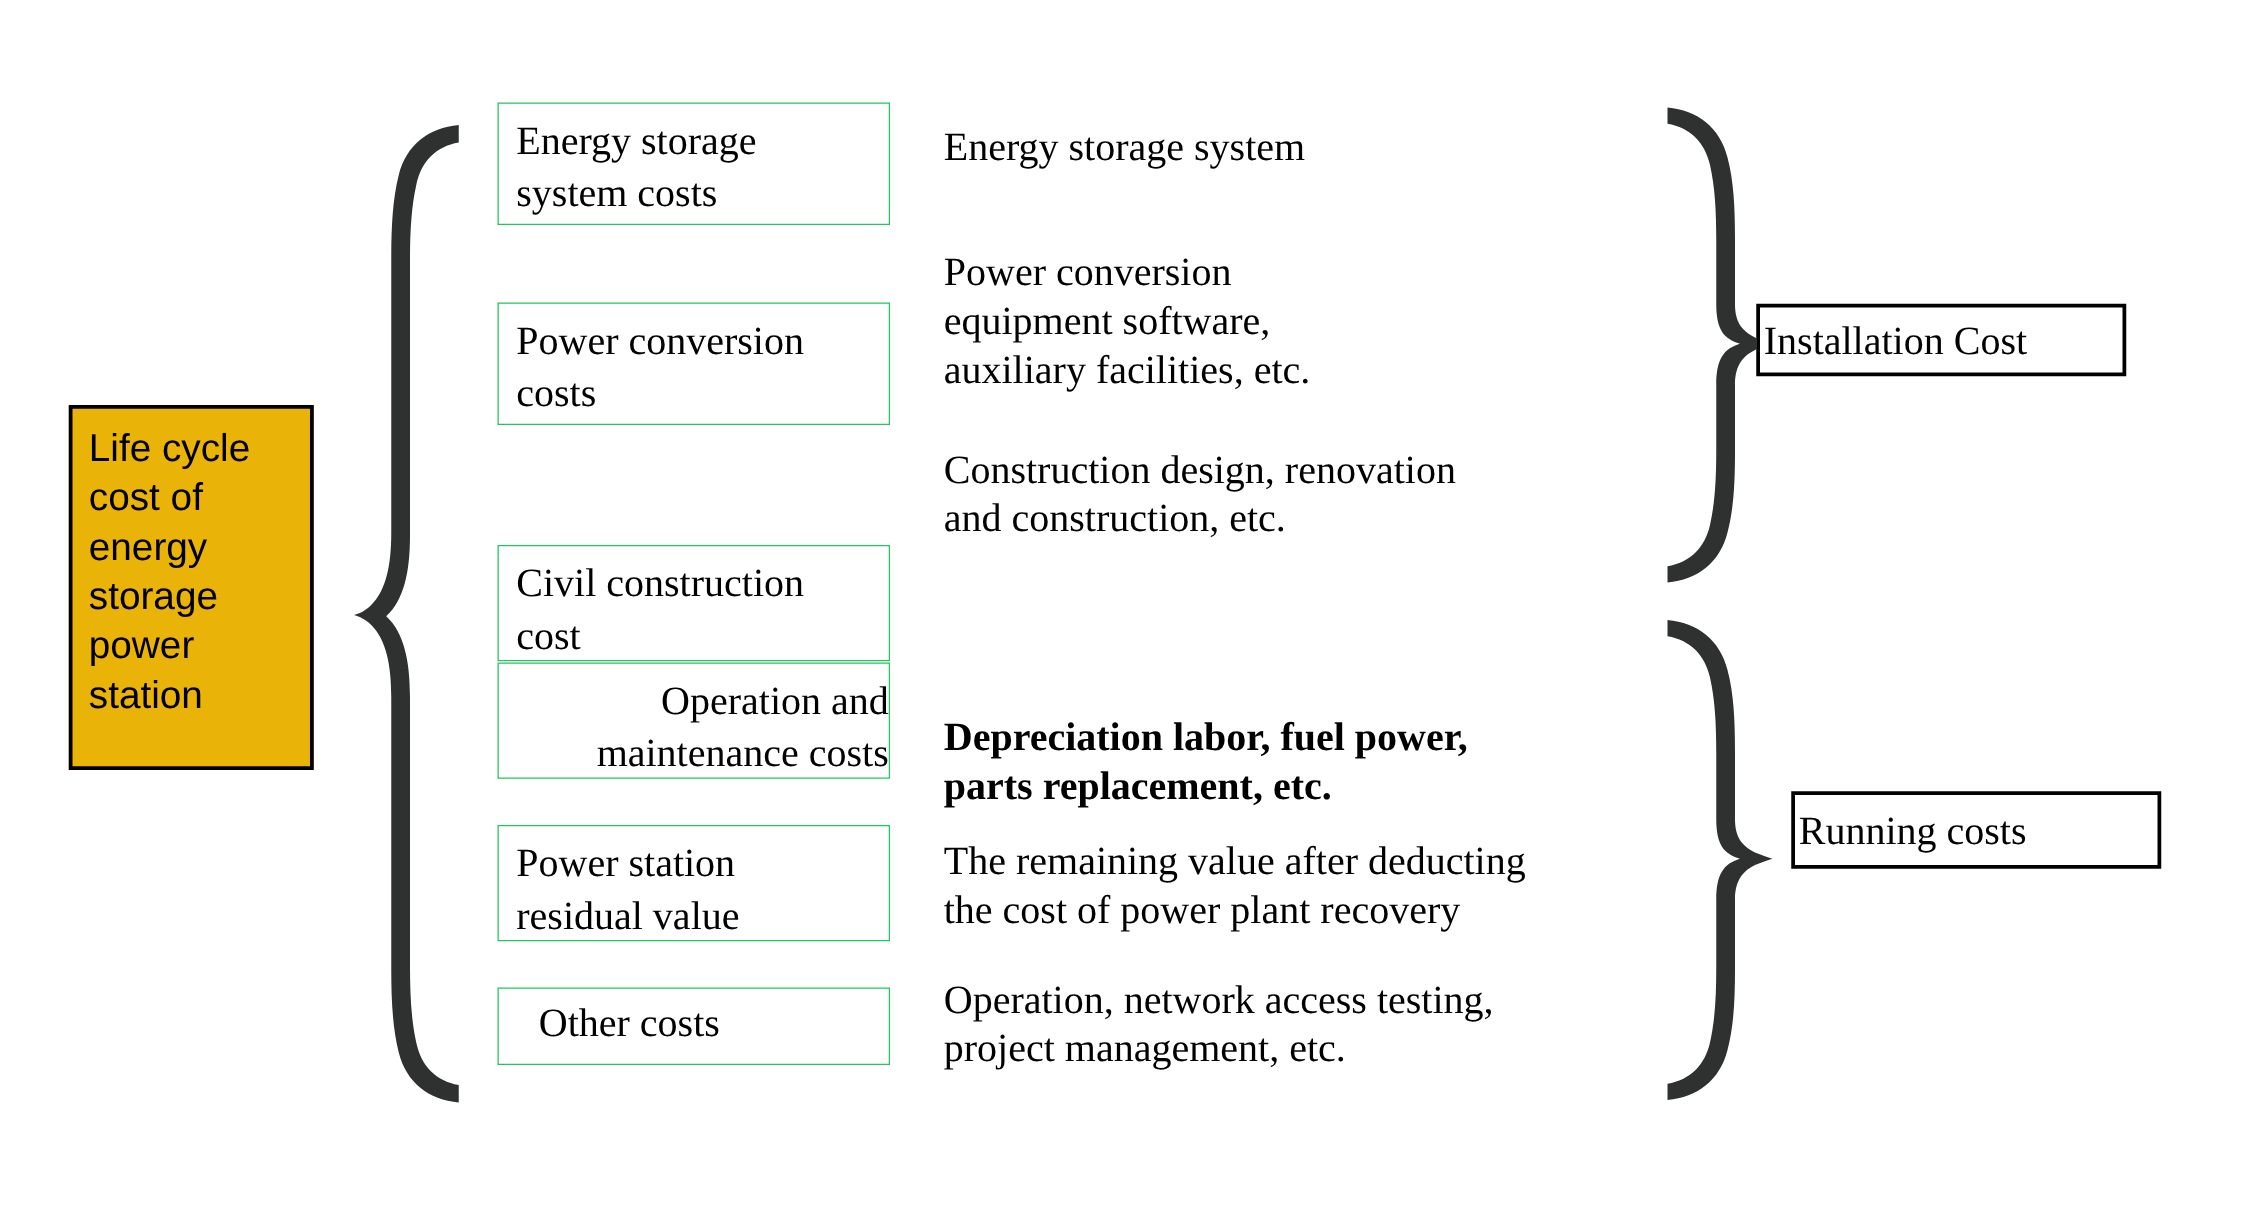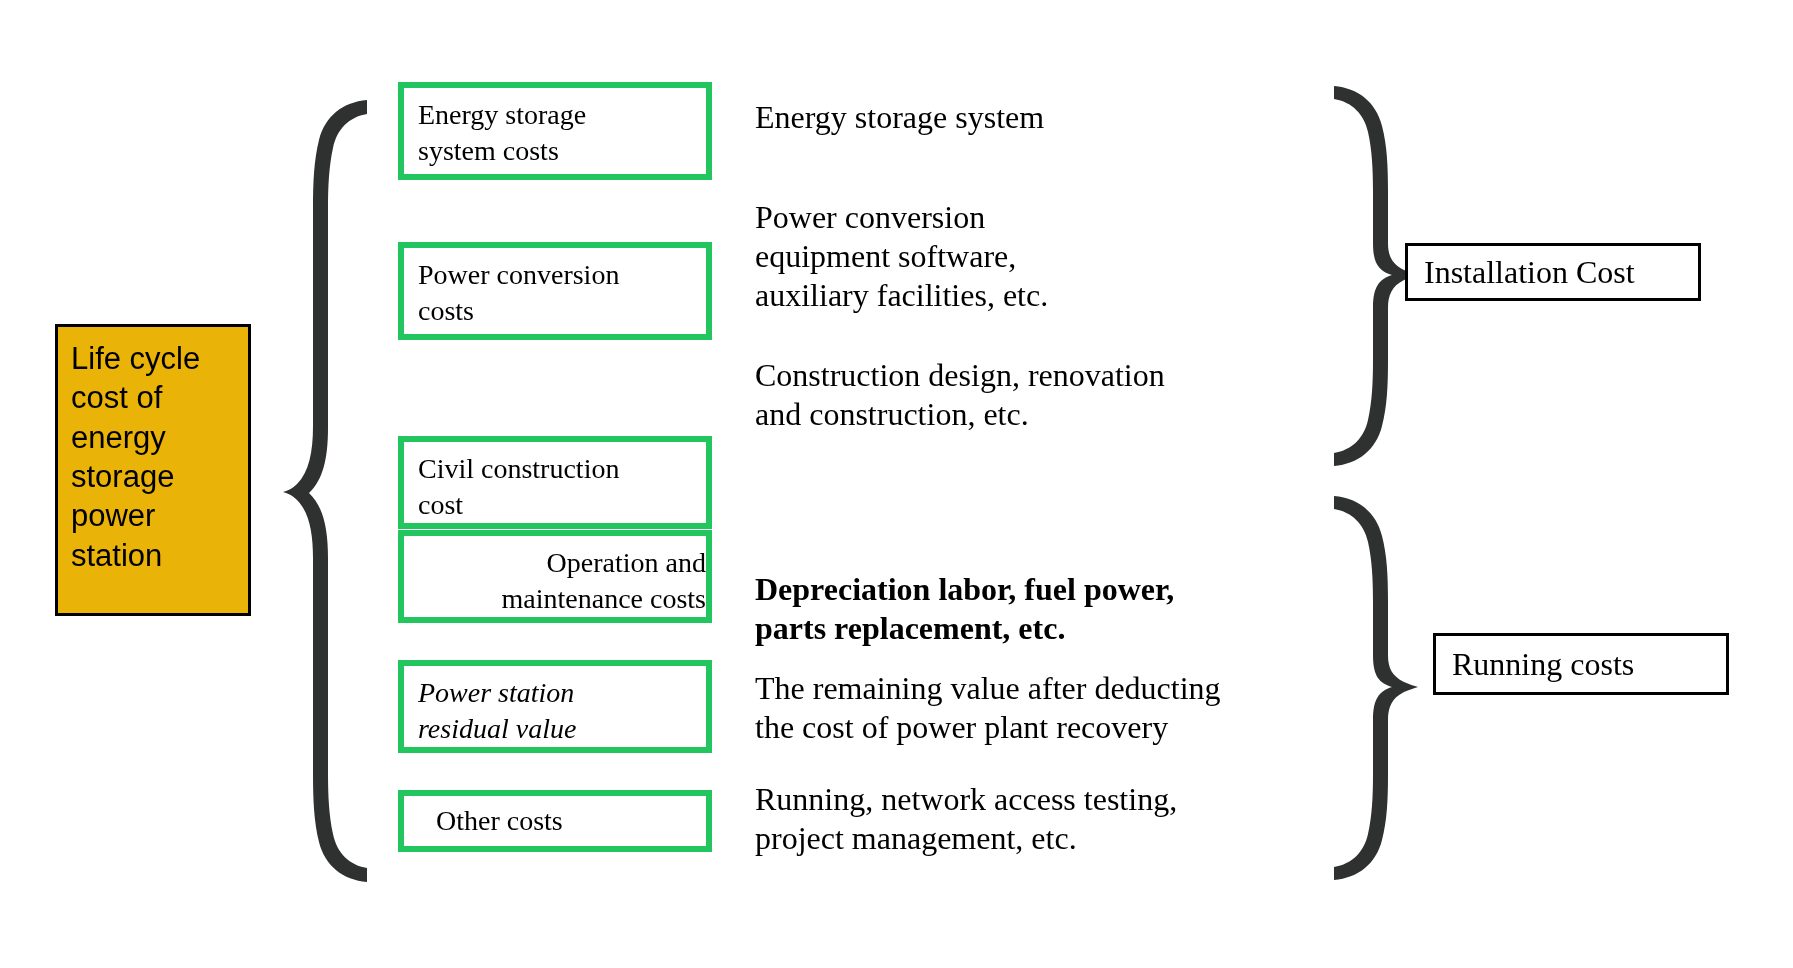--- a/index.html
+++ b/index.html
@@ -33,25 +33,25 @@
     line-height: 1.27;
     padding: 12px 0 0 13px;
     white-space: pre-line;
   }
 
   
   .cat-box {
     position: absolute;
     left: 398px;
     width: 314px;
-    border: 6px solid #22c55e;
+    border: 1px solid #22c55e;
     box-sizing: border-box;
     background: #ffffff;
     font-family: "Liberation Serif", "DejaVu Serif", serif;
-    font-size: 28px;
+    font-size: 32px;
     line-height: 1.3;
     padding: 9px 0 9px 14px;
     white-space: pre-line;
   }
 
   
   .desc {
     position: absolute;
     left: 755px;
     font-family: "Liberation Serif", "DejaVu Serif", serif;
@@ -64,21 +64,21 @@
   
   .group-box {
     position: absolute;
     border: 3px solid #000000;
     box-sizing: border-box;
     background: #ffffff;
     font-family: "Liberation Serif", "DejaVu Serif", serif;
     font-size: 32px;
     display: flex;
     align-items: center;
-    padding-left: 16px;
+    padding-left: 3px;
   }
 
   
   .brace {
     position: absolute;
     display: block;
   }
   .brace svg { display: block; }
 </style>
 </head>
@@ -133,27 +133,27 @@
   <div class="cat-box" style="top:402px; height:93px;margin-top:34px;">Civil construction
 cost</div>
   <div class="desc" style="top:356px;">Construction design, renovation
 and construction, etc.</div>
 
   <div class="cat-box" style="top:530px; height:93px;text-align:right;">Operation and
 maintenance costs</div>
   <div class="desc" style="top:570px;font-weight:bold;">Depreciation labor, fuel power,
 parts replacement, etc.</div>
 
-  <div class="cat-box" style="top:660px; height:93px;font-style:italic;">Power station
+  <div class="cat-box" style="top:660px; height:93px;">Power station
 residual value</div>
   <div class="desc" style="top:669px;">The remaining value after deducting
 the cost of power plant recovery</div>
 
   <div class="cat-box" style="top:790px; height:62px; padding-top:7px; padding-bottom:7px;padding-left:32px;">Other costs</div>
-  <div class="desc" style="top:780px;">Running, network access testing,
+  <div class="desc" style="top:780px;">Operation, network access testing,
 project management, etc.</div>
 
   <div class="brace" style="left:1330px; top:84px;">
     <svg width="88" height="384" viewBox="0 0 88 384" aria-hidden="true">
       <path fill="#2f3030" d="
         M 4 2
         C 28 4, 46 18, 52 42
         C 57 61, 58 82, 58 107
         L 58 159
         C 58 172, 62 180, 74 186

